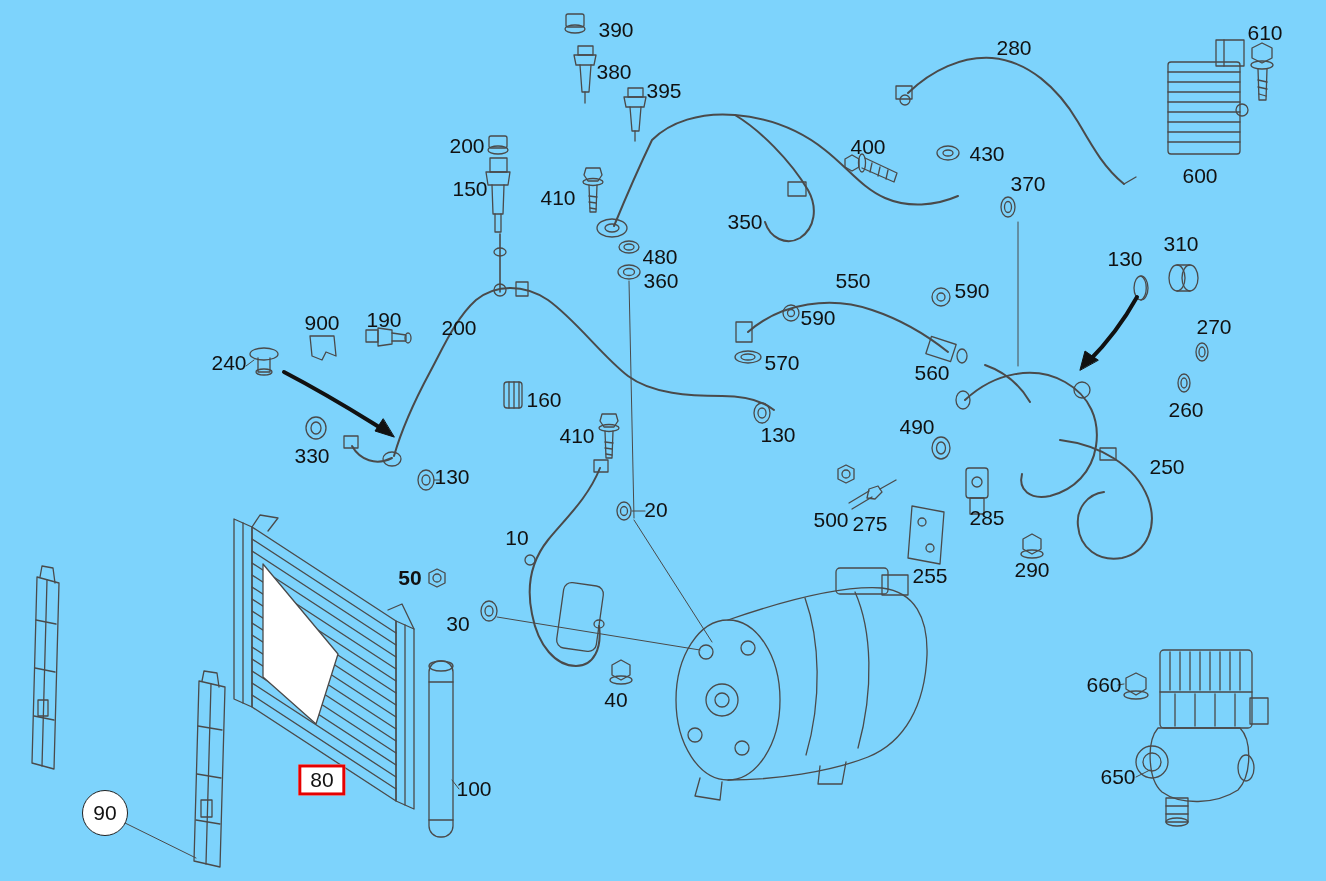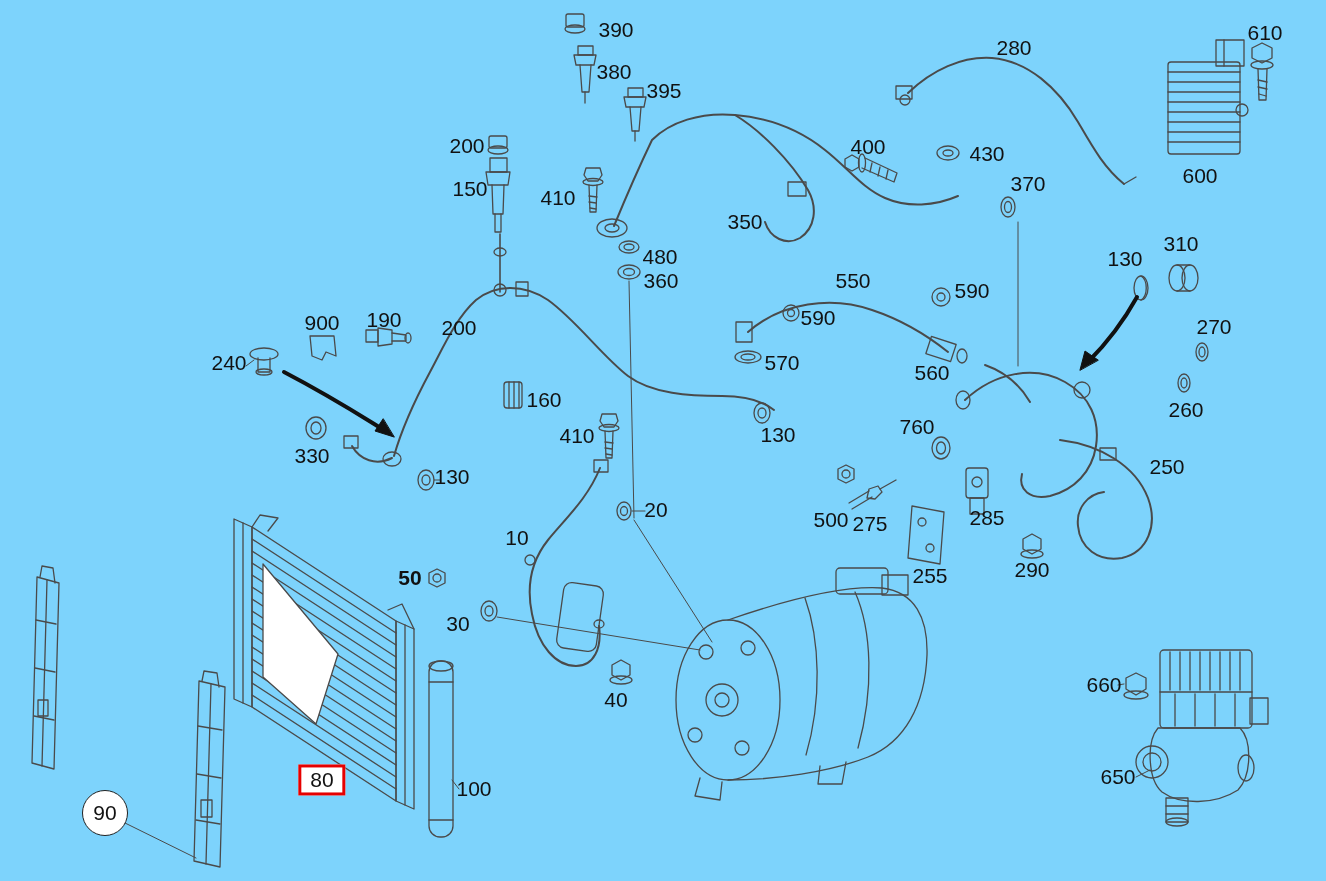--- a/index.html
+++ b/index.html
@@ -405,21 +405,21 @@
       <span class="part-label plain" style="left: 459px; top: 328px;">200</span>
       <span class="part-label plain" style="left: 229px; top: 363px;">240</span>
       <span class="part-label plain" style="left: 782px; top: 352px; margin-top: 11px;">570</span>
       <span class="part-label plain" style="left: 932px; top: 373px;">560</span>
       <span class="part-label plain" style="left: 1186px; top: 410px;">260</span>
       <span class="part-label plain" style="left: 312px; top: 456px;">330</span>
       <span class="part-label plain" style="left: 544px; top: 400px;">160</span>
       <span class="part-label plain" style="left: 577px; top: 436px;">410</span>
       <span class="part-label plain" style="left: 452px; top: 477px;">130</span>
       <span class="part-label plain" style="left: 778px; top: 435px;">130</span>
-      <span class="part-label plain" style="left: 917px; top: 427px;">760</span>
+      <span class="part-label plain" style="left: 917px; top: 427px;">490</span>
       <span class="part-label plain" style="left: 1167px; top: 467px;">250</span>
       <span class="part-label plain" style="left: 656px; top: 510px;">20</span>
       <span class="part-label plain" style="left: 831px; top: 520px;">500</span>
       <span class="part-label plain" style="left: 870px; top: 524px;">275</span>
       <span class="part-label plain" style="left: 987px; top: 518px;">285</span>
       <span class="part-label plain" style="left: 930px; top: 576px;">255</span>
       <span class="part-label plain" style="left: 1032px; top: 570px;">290</span>
       <span class="part-label plain" style="left: 517px; top: 538px;">10</span>
       <span class="part-label plain" style="left: 410px; top: 578px; font-weight: bold;">50</span>
       <span class="part-label plain" style="left: 458px; top: 624px;">30</span>

